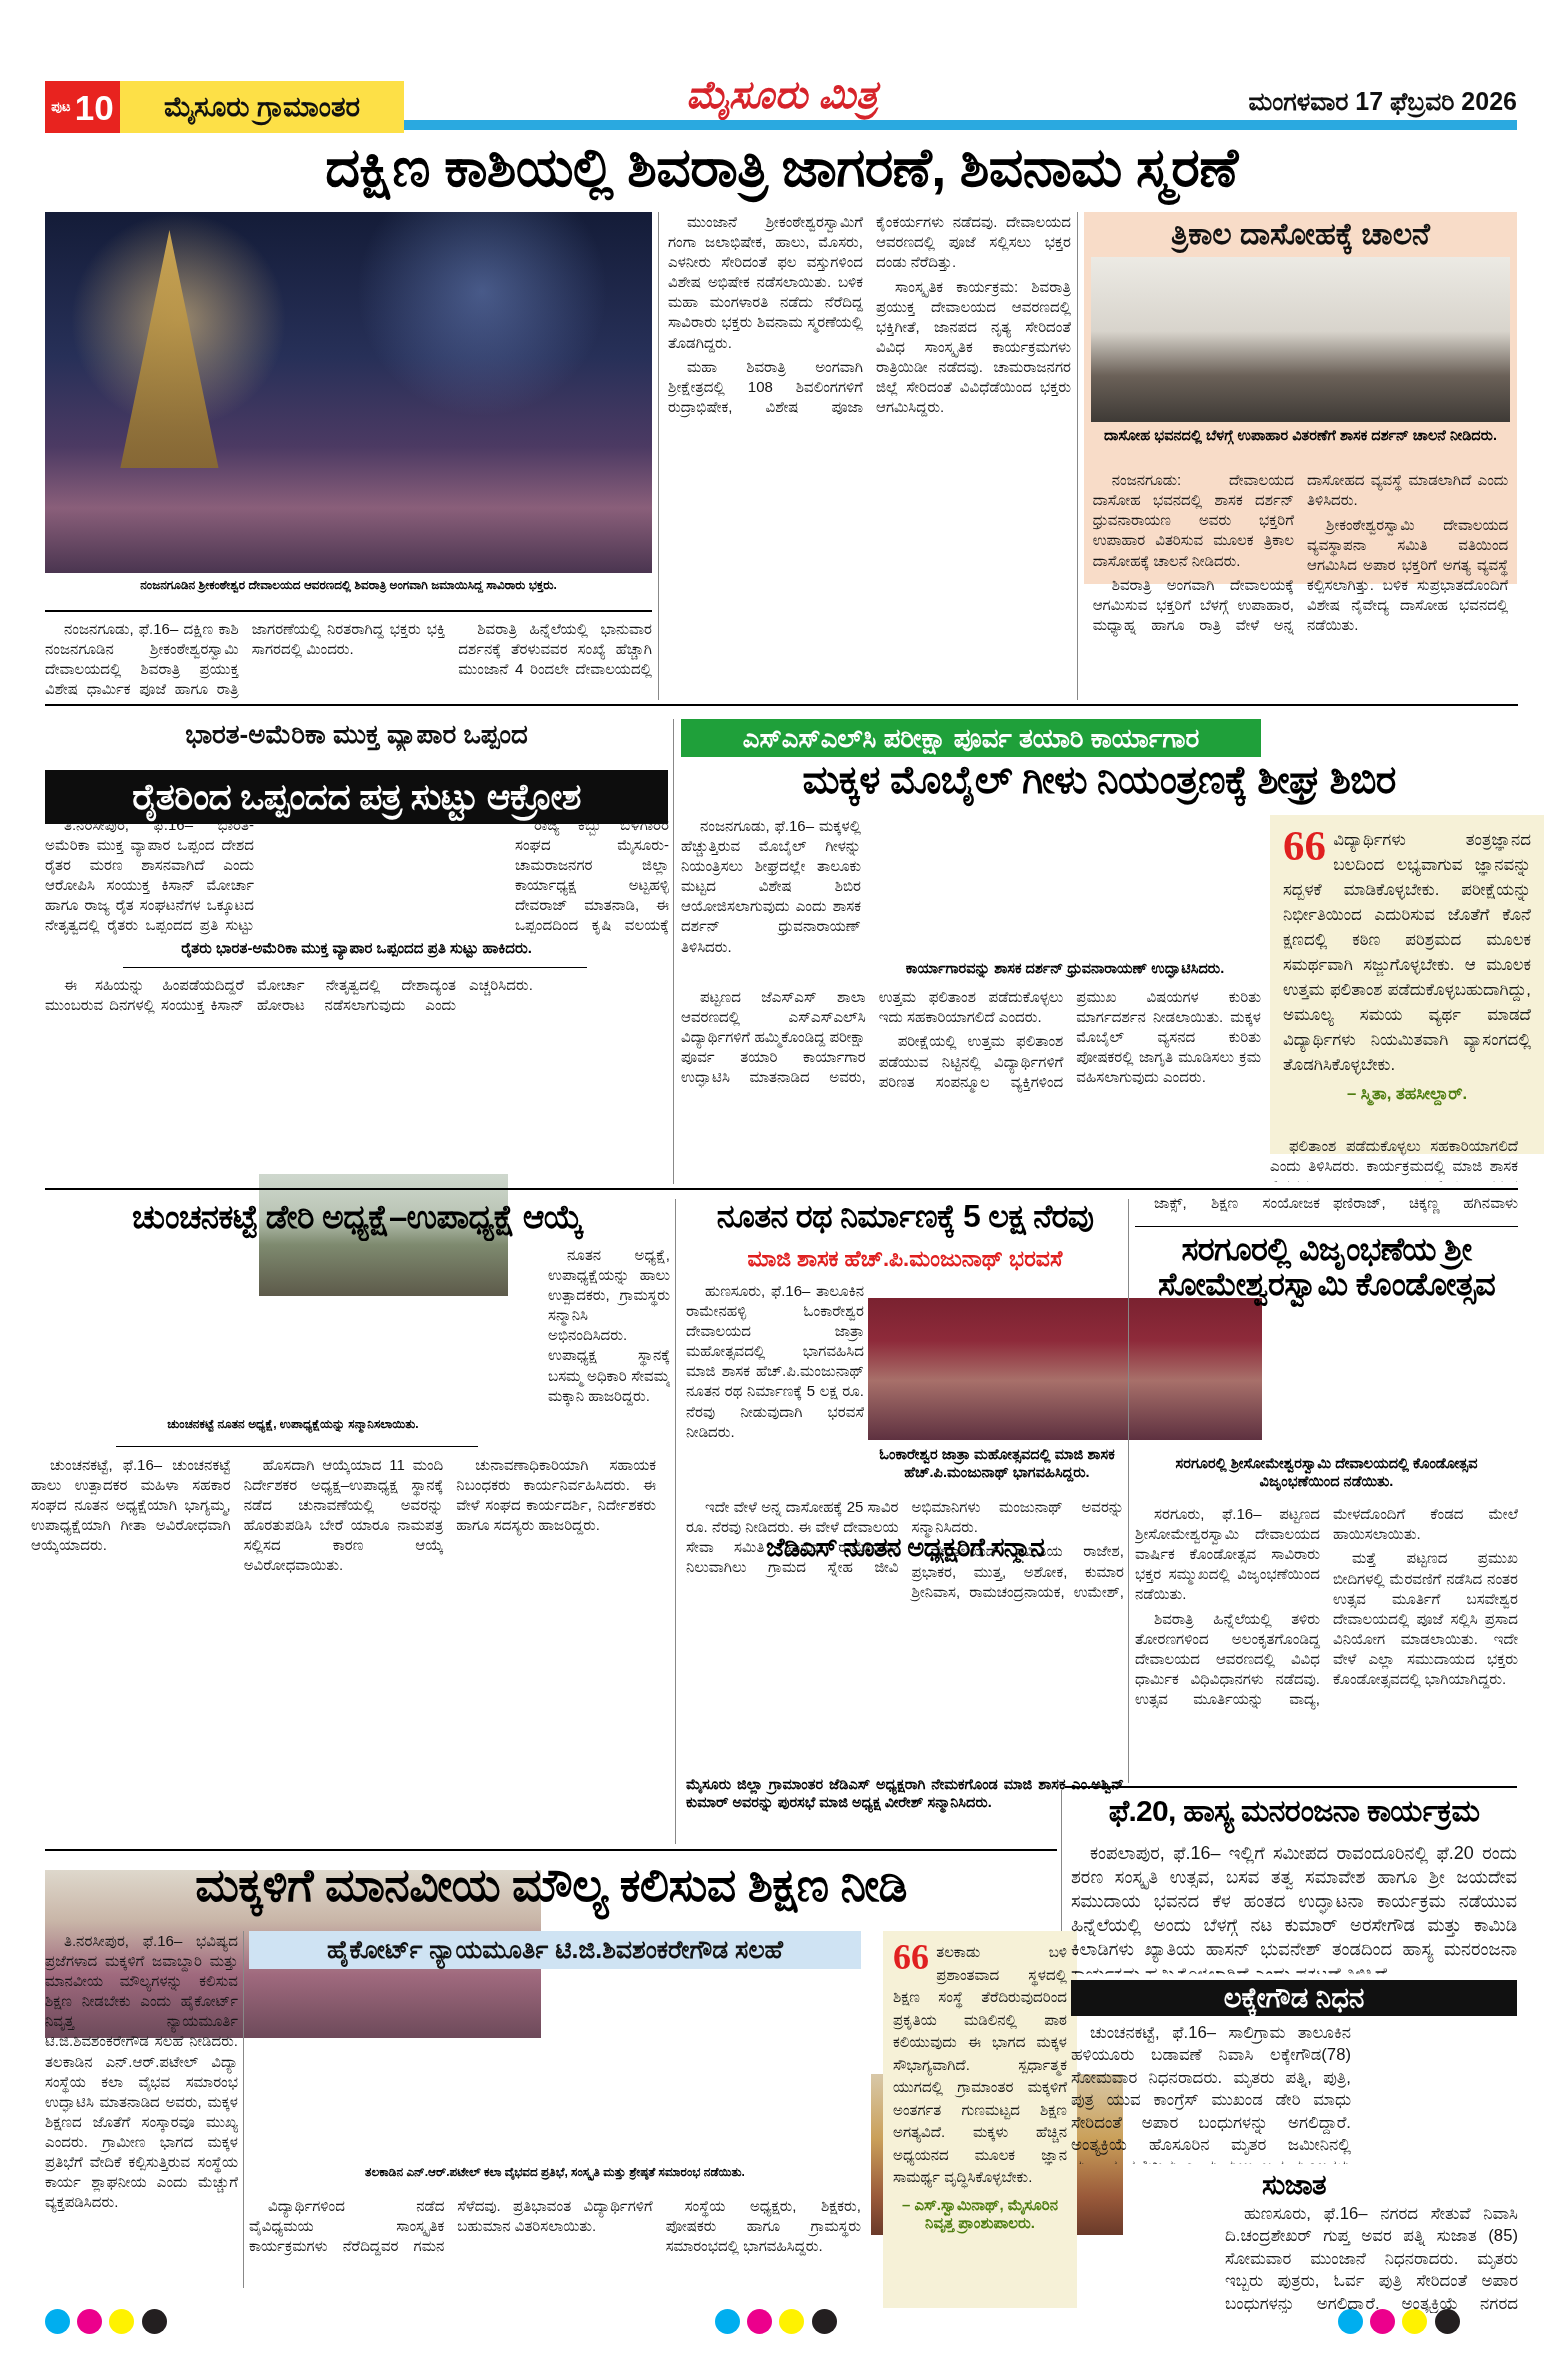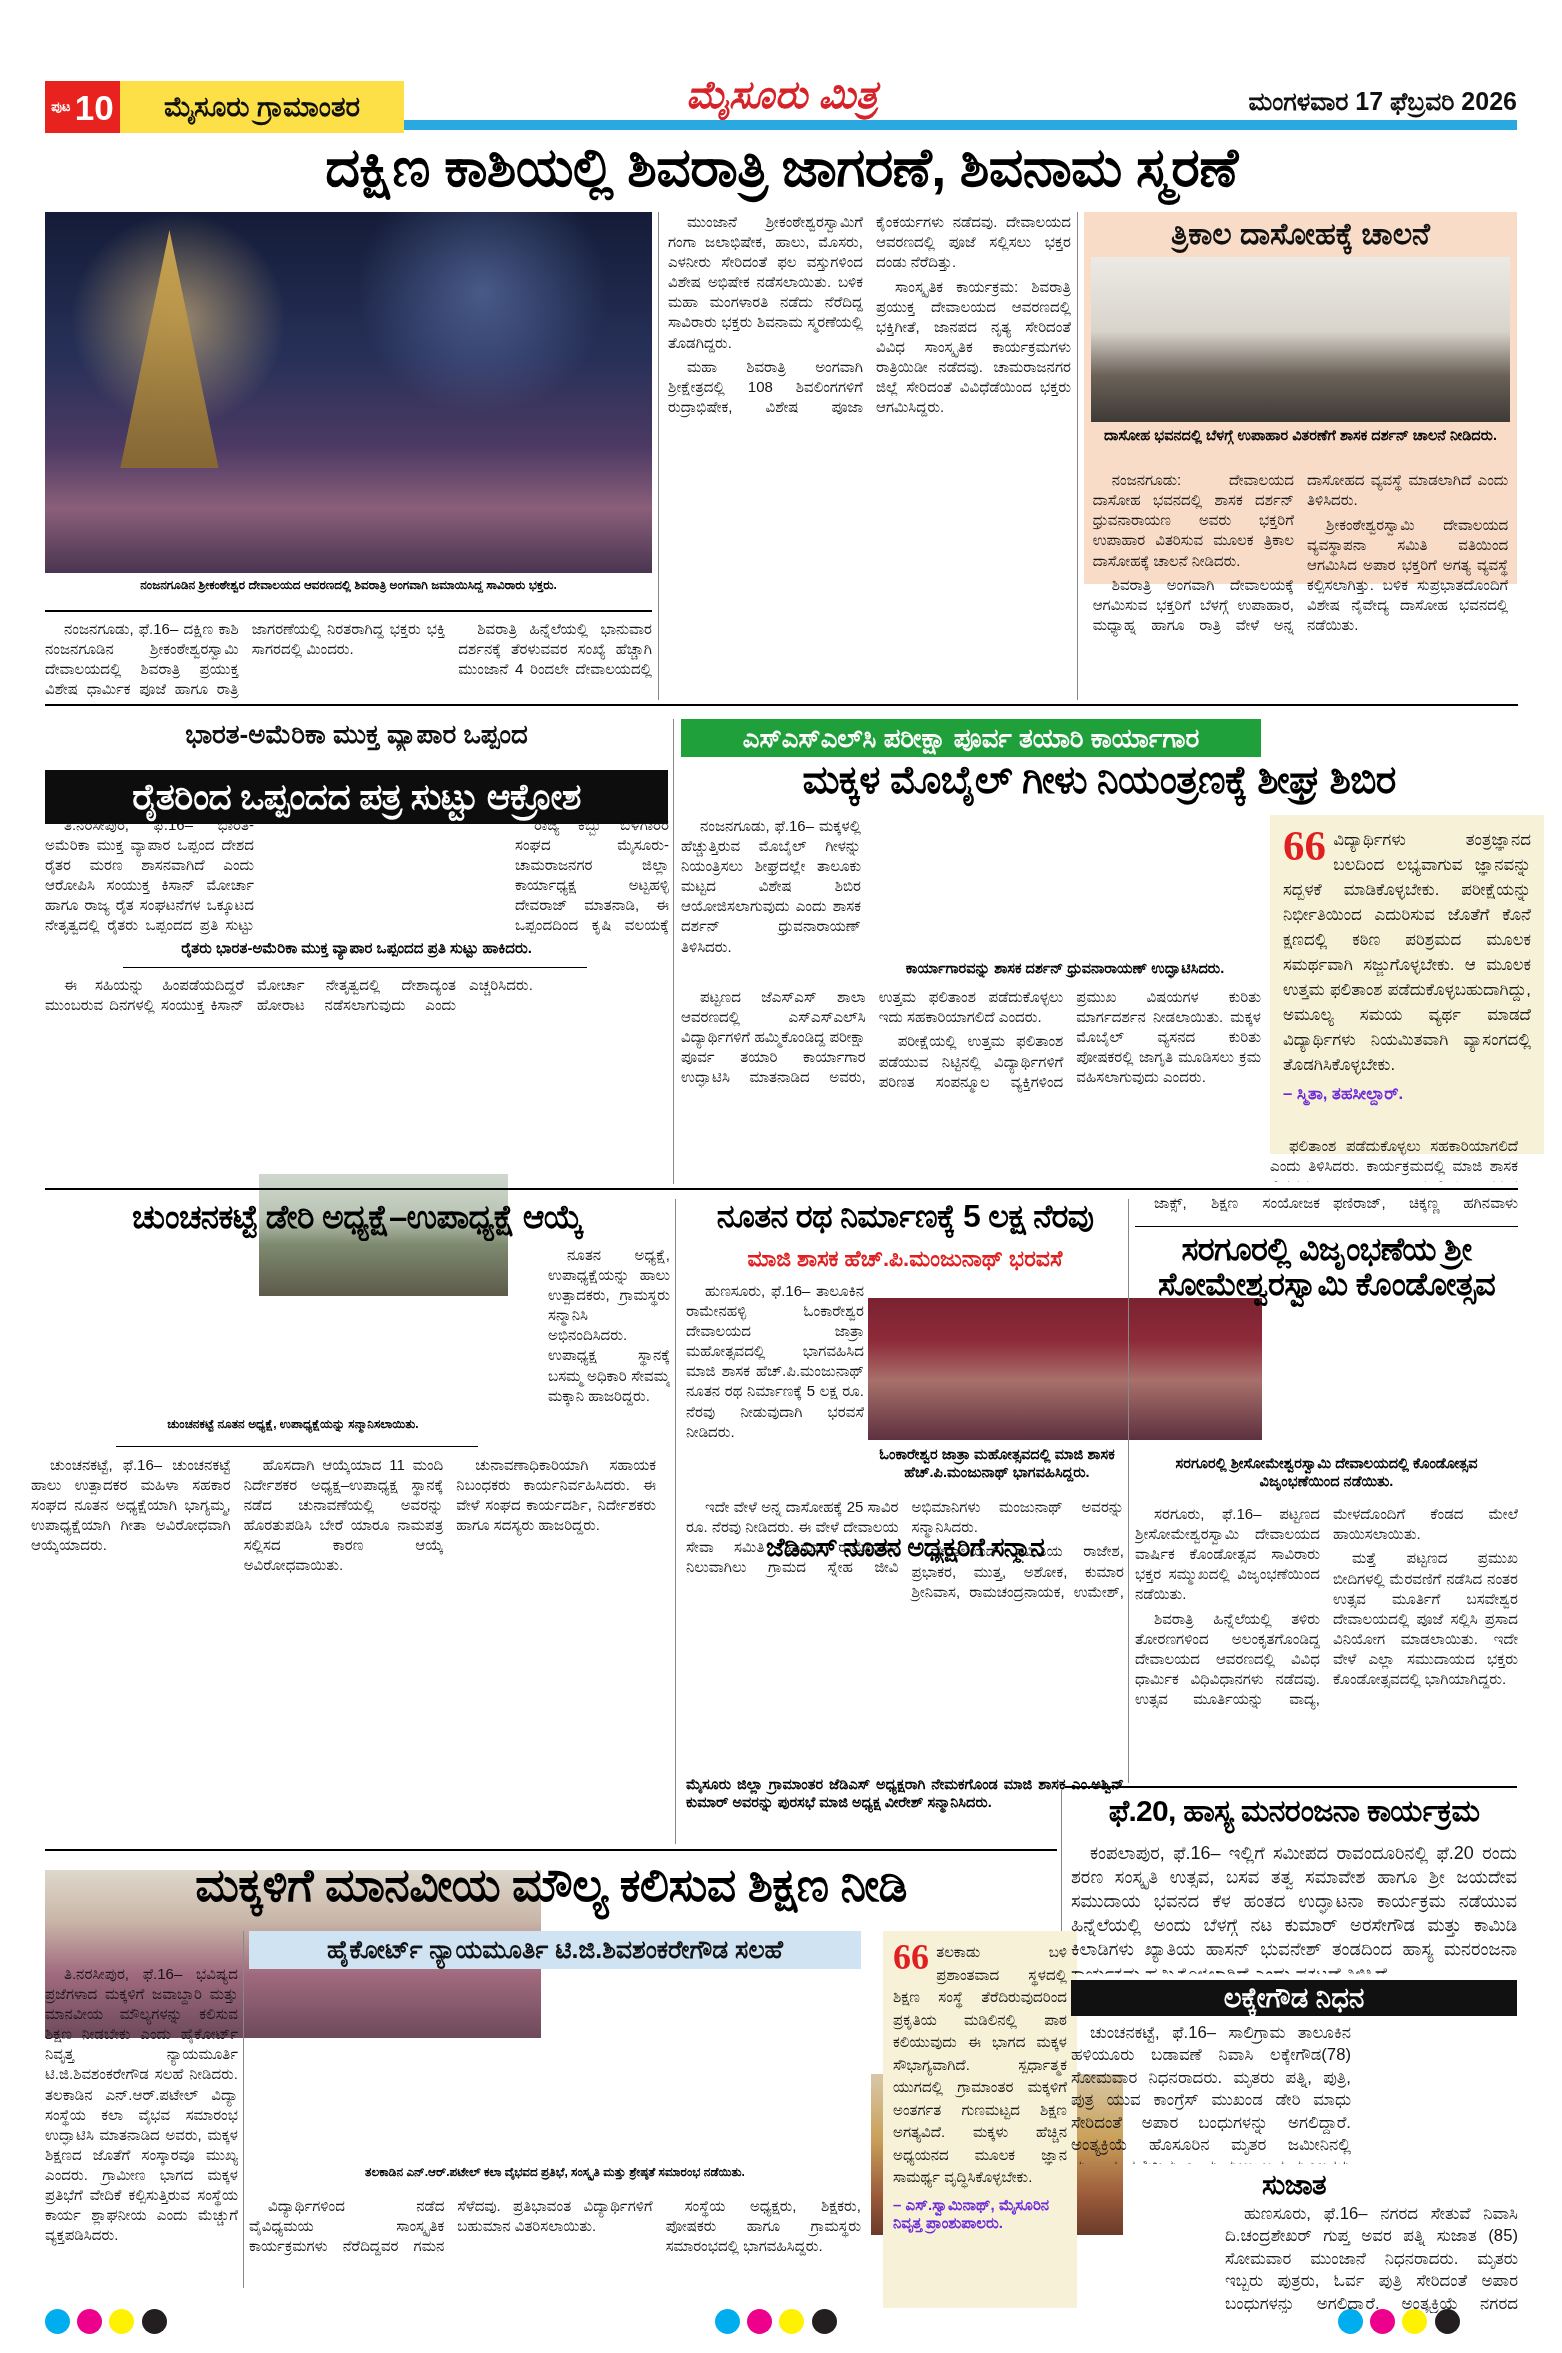--- a/index.html
+++ b/index.html
@@ -32,21 +32,21 @@
   .peachtitle{display:flex;align-items:center;justify-content:center;font-size:30px;font-weight:700;}
   .redsub{color:#e02020;font-weight:700;font-size:22px;text-align:center;overflow:hidden;}
   .bluesub{background:#cfe3f3;display:flex;align-items:center;justify-content:center;
            font-size:25px;font-weight:700;}
   .blackbanner{background:#111;color:#fff;display:flex;align-items:center;justify-content:center;
            font-size:27.5px;font-weight:700;}
   .qbox{background:#f6f1d7;padding:11.6px 13px;overflow:hidden;}
   .q66{color:#e02020;font-size:43px;font-weight:700;line-height:.7;float:left;margin:4.3px 7.2px 0 0;
        font-family:"Liberation Serif","DejaVu Serif",serif;}
   .qtext{font-size:16.7px;line-height:1.5;text-align:justify;}
-  .qattr{color:#6d28d9;font-weight:700;font-size:16.7px;text-align:left;margin-top:7.2px;}
+  .qattr{color:#4d7c0f;font-weight:700;font-size:16.7px;text-align:center;margin-top:7.2px;}
   .dot{width:25px;height:25px;border-radius:50%;display:inline-block;margin-right:7.2px;}
   .ph-temple{background:radial-gradient(circle at 22% 30%,rgba(255,214,130,.55),transparent 20%),
      radial-gradient(circle at 72% 22%,rgba(150,185,255,.35),transparent 24%),
      linear-gradient(180deg,#141c38 0%,#273058 40%,#4c3a63 65%,#8a5f7a 82%,#4a3550 100%);}
   .gopuram{position:absolute;left:7%;top:5%;width:27%;height:66%;opacity:.9;
      background:linear-gradient(180deg,#d9b055,#8a6b2f);clip-path:polygon(50% 0,80% 100%,20% 100%);}
   .ph-hall{background:linear-gradient(180deg,#eceae4 0%,#d8d4cc 45%,#6b6158 72%,#3e3a36 100%);}
   .ph-farmers{background:linear-gradient(180deg,#cfd8ce 0%,#b9c4b4 35%,#7e8a6f 58%,#5d5a4a 100%);}
   .ph-workshop{background:linear-gradient(180deg,#7a2230 0%,#8e2a3a 30%,#a8706a 58%,#5e3140 100%);}
   .ph-dairy{background:linear-gradient(180deg,#ded8cc 0%,#c9b6a8 30%,#a06a7e 62%,#6d4a5a 100%);}
@@ -180,21 +180,21 @@
     <p>ಸರಗೂರು, ಫೆ.16– ಪಟ್ಟಣದ ಶ್ರೀಸೋಮೇಶ್ವರಸ್ವಾಮಿ ದೇವಾಲಯದ ವಾರ್ಷಿಕ ಕೊಂಡೋತ್ಸವ ಸಾವಿರಾರು ಭಕ್ತರ ಸಮ್ಮುಖದಲ್ಲಿ ವಿಜೃಂಭಣೆಯಿಂದ ನಡೆಯಿತು.</p>
     <p>ಶಿವರಾತ್ರಿ ಹಿನ್ನೆಲೆಯಲ್ಲಿ ತಳಿರು ತೋರಣಗಳಿಂದ ಅಲಂಕೃತಗೊಂಡಿದ್ದ ದೇವಾಲಯದ ಆವರಣದಲ್ಲಿ ವಿವಿಧ ಧಾರ್ಮಿಕ ವಿಧಿವಿಧಾನಗಳು ನಡೆದವು. ಉತ್ಸವ ಮೂರ್ತಿಯನ್ನು ವಾದ್ಯ, ಮೇಳದೊಂದಿಗೆ ಕೆಂಡದ ಮೇಲೆ ಹಾಯಿಸಲಾಯಿತು.</p>
     <p>ಮತ್ತೆ ಪಟ್ಟಣದ ಪ್ರಮುಖ ಬೀದಿಗಳಲ್ಲಿ ಮೆರವಣಿಗೆ ನಡೆಸಿದ ನಂತರ ಉತ್ಸವ ಮೂರ್ತಿಗೆ ಬಸವೇಶ್ವರ ದೇವಾಲಯದಲ್ಲಿ ಪೂಜೆ ಸಲ್ಲಿಸಿ ಪ್ರಸಾದ ವಿನಿಯೋಗ ಮಾಡಲಾಯಿತು. ಇದೇ ವೇಳೆ ಎಲ್ಲಾ ಸಮುದಾಯದ ಭಕ್ತರು ಕೊಂಡೋತ್ಸವದಲ್ಲಿ ಭಾಗಿಯಾಗಿದ್ದರು.</p>
   </div>
 
   <div class="abs rule" style="left:45px;top:1849px;width:1012px;height:2.2px;"></div>
   <div class="abs rule" style="left:1065px;top:1786px;width:452px;height:2.2px;"></div>
   <div class="abs rule" style="left:1061px;top:1790px;width:1.4px;height:500px;background:#888;"></div>
 
   <div class="abs hl" style="left:45px;top:1860px;width:1012px;height:64px;font-size:46px;">ಮಕ್ಕಳಿಗೆ ಮಾನವೀಯ ಮೌಲ್ಯ ಕಲಿಸುವ ಶಿಕ್ಷಣ ನೀಡಿ</div>
-  <div class="abs bt" style="left:45px;top:1931px;width:193px;height:357px;margin-top:33px;">
+  <div class="abs bt" style="left:45px;top:1931px;width:193px;height:357px;">
     <p>ತಿ.ನರಸೀಪುರ, ಫೆ.16– ಭವಿಷ್ಯದ ಪ್ರಜೆಗಳಾದ ಮಕ್ಕಳಿಗೆ ಜವಾಬ್ದಾರಿ ಮತ್ತು ಮಾನವೀಯ ಮೌಲ್ಯಗಳನ್ನು ಕಲಿಸುವ ಶಿಕ್ಷಣ ನೀಡಬೇಕು ಎಂದು ಹೈಕೋರ್ಟ್ ನಿವೃತ್ತ ನ್ಯಾಯಮೂರ್ತಿ ಟಿ.ಜಿ.ಶಿವಶಂಕರೇಗೌಡ ಸಲಹೆ ನೀಡಿದರು. ತಲಕಾಡಿನ ಎನ್.ಆರ್.ಪಟೇಲ್ ವಿದ್ಯಾ ಸಂಸ್ಥೆಯ ಕಲಾ ವೈಭವ ಸಮಾರಂಭ ಉದ್ಘಾಟಿಸಿ ಮಾತನಾಡಿದ ಅವರು, ಮಕ್ಕಳ ಶಿಕ್ಷಣದ ಜೊತೆಗೆ ಸಂಸ್ಕಾರವೂ ಮುಖ್ಯ ಎಂದರು. ಗ್ರಾಮೀಣ ಭಾಗದ ಮಕ್ಕಳ ಪ್ರತಿಭೆಗೆ ವೇದಿಕೆ ಕಲ್ಪಿಸುತ್ತಿರುವ ಸಂಸ್ಥೆಯ ಕಾರ್ಯ ಶ್ಲಾಘನೀಯ ಎಂದು ಮೆಚ್ಚುಗೆ ವ್ಯಕ್ತಪಡಿಸಿದರು.</p>
   </div>
   <div class="abs rule" style="left:243px;top:1931px;width:1.4px;height:357px;background:#888;"></div>
   <div class="abs bluesub" style="left:249px;top:1931px;width:612px;height:38px;">ಹೈಕೋರ್ಟ್ ನ್ಯಾಯಮೂರ್ತಿ ಟಿ.ಜಿ.ಶಿವಶಂಕರೇಗೌಡ ಸಲಹೆ</div>
 
   <div class="abs cap" style="left:249px;top:2165px;width:612px;height:25px;">ತಲಕಾಡಿನ ಎನ್.ಆರ್.ಪಟೇಲ್ ಕಲಾ ವೈಭವದ ಪ್ರತಿಭೆ, ಸಂಸ್ಕೃತಿ ಮತ್ತು ಶ್ರೇಷ್ಠತೆ ಸಮಾರಂಭ ನಡೆಯಿತು.</div>
   <div class="abs bt c3" style="left:249px;top:2196px;width:612px;height:91px;">
     <p>ವಿದ್ಯಾರ್ಥಿಗಳಿಂದ ನಡೆದ ವೈವಿಧ್ಯಮಯ ಸಾಂಸ್ಕೃತಿಕ ಕಾರ್ಯಕ್ರಮಗಳು ನೆರೆದಿದ್ದವರ ಗಮನ ಸೆಳೆದವು. ಪ್ರತಿಭಾವಂತ ವಿದ್ಯಾರ್ಥಿಗಳಿಗೆ ಬಹುಮಾನ ವಿತರಿಸಲಾಯಿತು.</p>
     <p>ಸಂಸ್ಥೆಯ ಅಧ್ಯಕ್ಷರು, ಶಿಕ್ಷಕರು, ಪೋಷಕರು ಹಾಗೂ ಗ್ರಾಮಸ್ಥರು ಸಮಾರಂಭದಲ್ಲಿ ಭಾಗವಹಿಸಿದ್ದರು.</p>
   </div>

